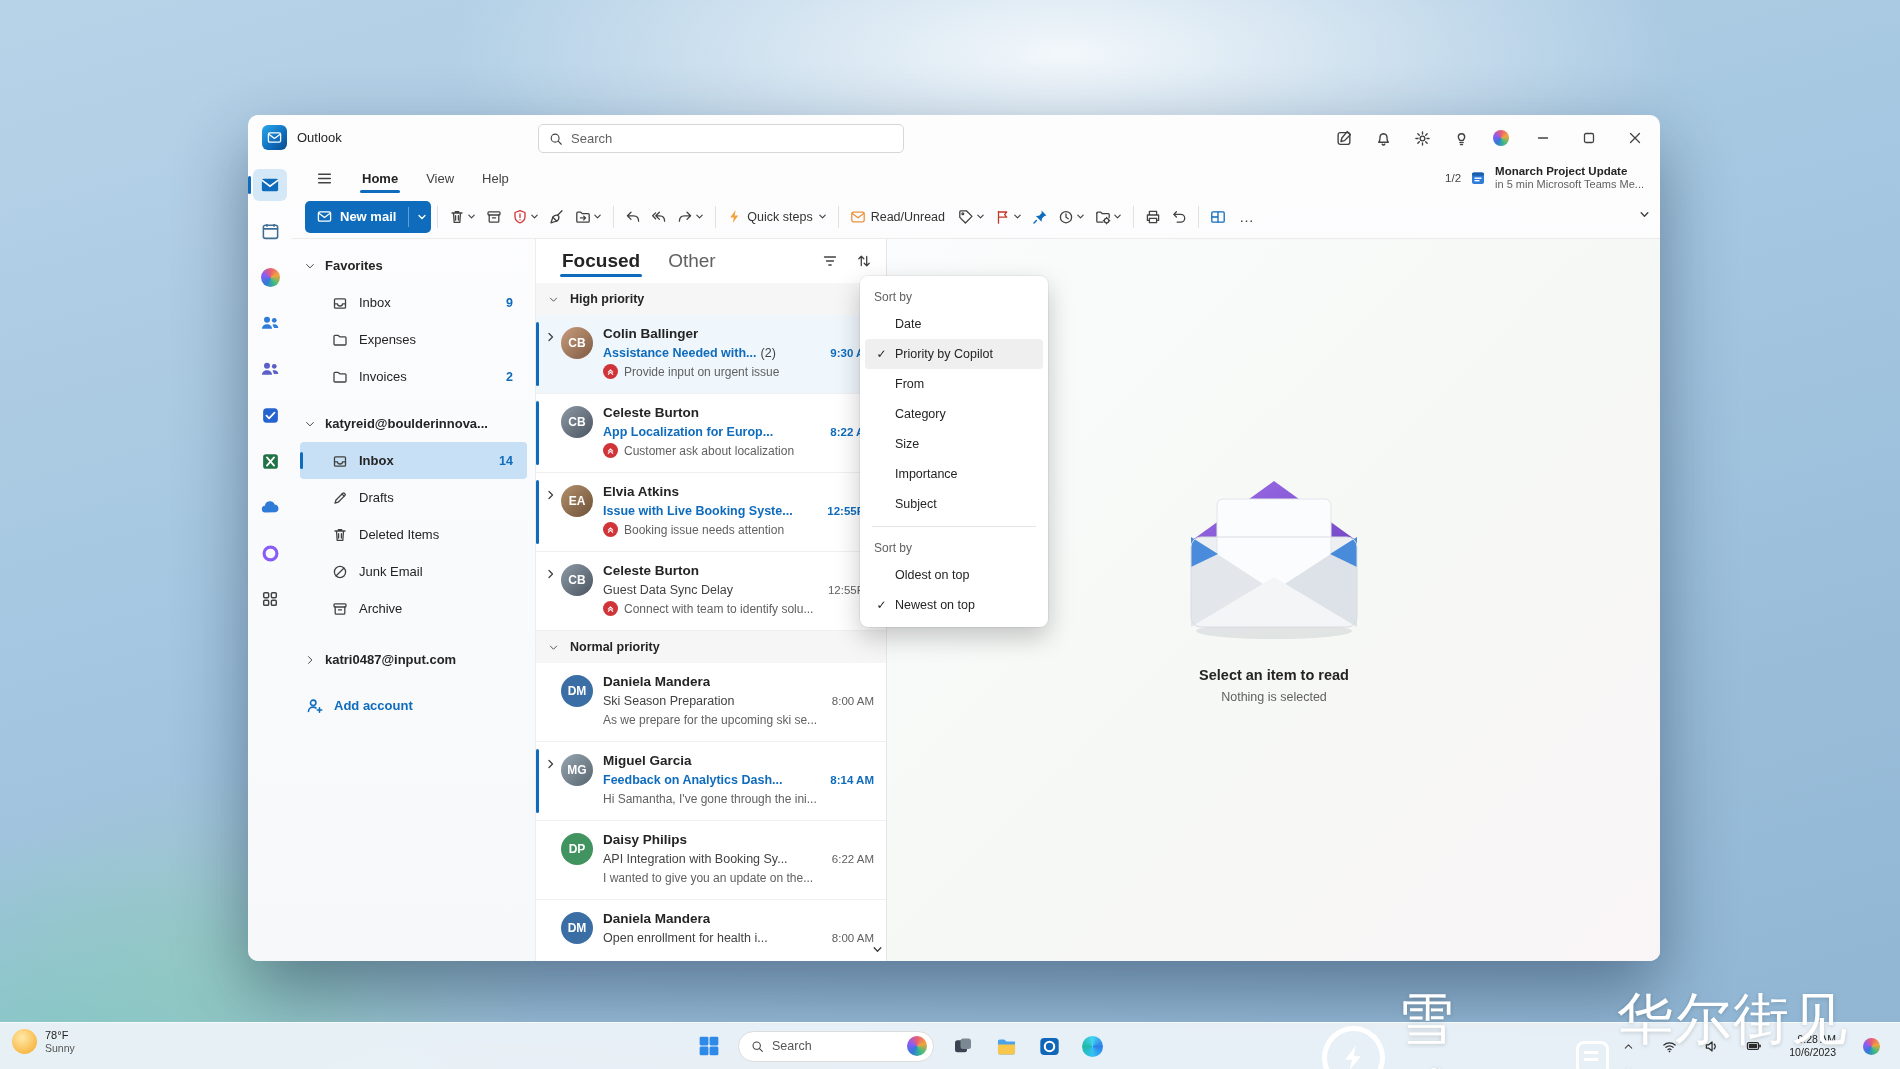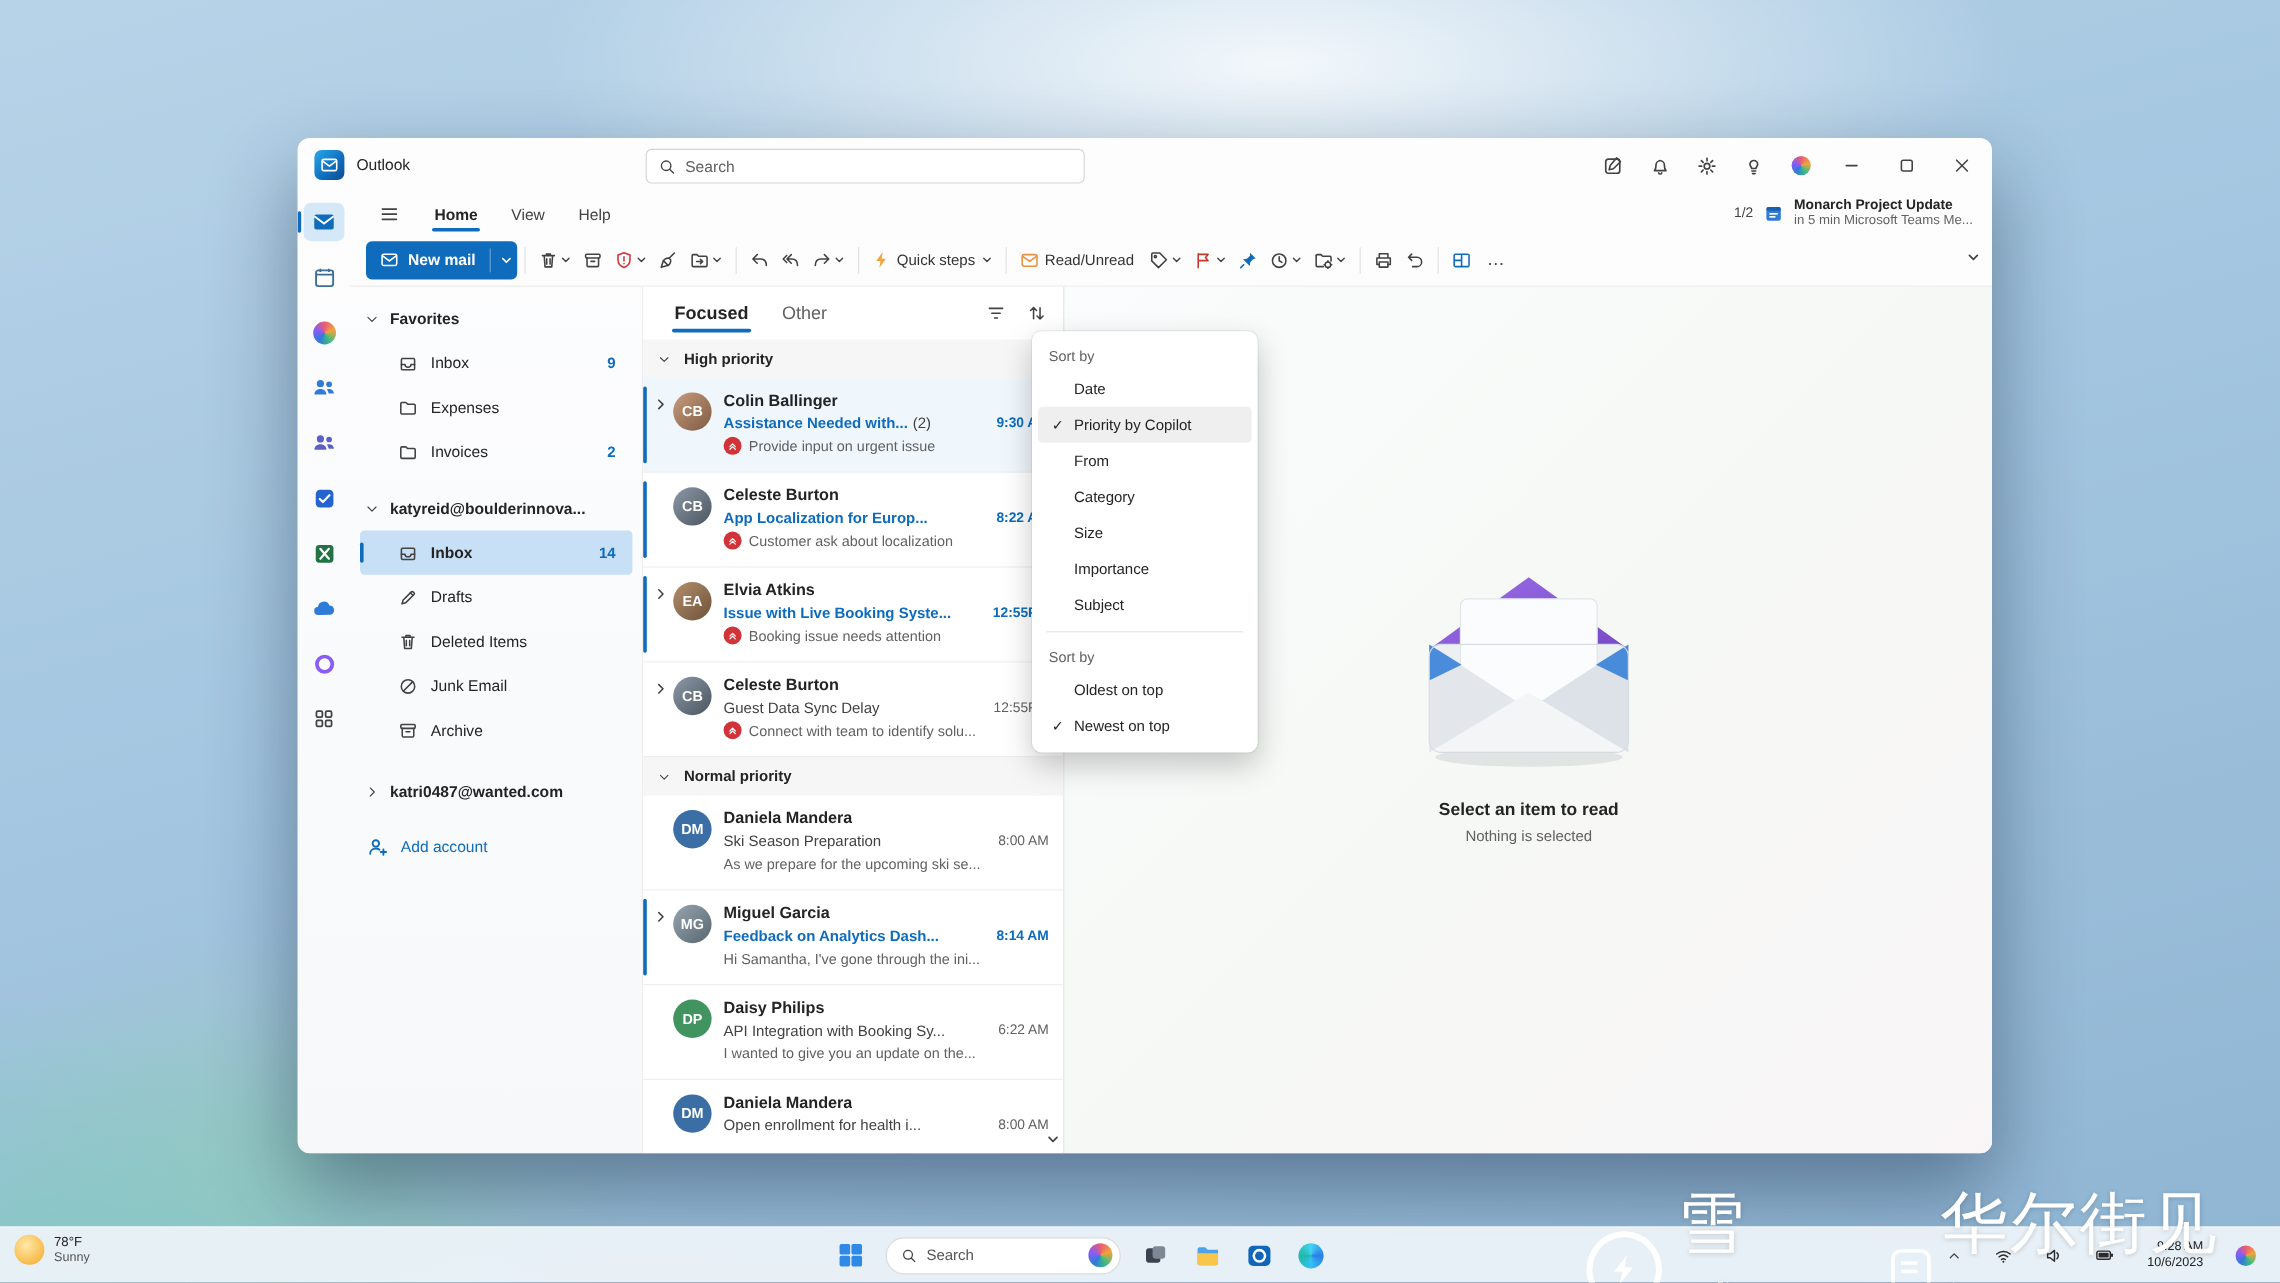--- a/index.html
+++ b/index.html
@@ -59,27 +59,27 @@
   .rslot.sel::before{content:"";position:absolute;left:-5px;top:7px;height:18px;width:3px;border-radius:2px;background:#0f6cbd}
 
   
   .folders{position:absolute;left:44px;top:124px;width:243px;bottom:0;font-size:13px;color:#242424;padding-top:8px;box-sizing:border-box}
   .f-head{display:flex;align-items:center;gap:9px;height:37px;padding-left:12px;font-weight:700;cursor:pointer}
   .f-item{display:flex;align-items:center;height:37px;padding:0 14px 0 32px;gap:11px;border-radius:4px;margin:0 8px;position:relative;cursor:pointer}
   .f-item.sel{background:#c7e0f5}
   .f-item.sel::before{content:"";position:absolute;left:0;top:10px;bottom:10px;width:3px;border-radius:2px;background:#0f6cbd}
   .f-item.sel .f-lbl{font-weight:700}
   .f-count{margin-left:auto;color:#0f6cbd;font-size:12.5px;font-weight:600}
-  .addacct{display:flex;align-items:center;gap:10px;height:37px;padding-left:14px;color:#0f6cbd;font-weight:400;margin-top:9px;cursor:pointer}
+  .addacct{display:flex;align-items:center;gap:10px;height:37px;padding-left:14px;color:#0f6cbd;font-weight:700;margin-top:9px;cursor:pointer}
   .acct2{margin-top:14px}
 
   
   .mlist{position:absolute;left:287px;top:124px;width:352px;bottom:0;background:#fff;border-left:1px solid #ededed;border-right:1px solid #e5e5e5;box-sizing:border-box}
   .ml-tabs{display:flex;align-items:center;height:44px;padding:0 12px;position:relative}
-  .ml-tab{padding:0 14px;font-size:15px;color:#616161;height:100%;display:flex;align-items:center;position:relative;cursor:pointer}
+  .ml-tab{padding:0 14px;font-size:19px;color:#616161;height:100%;display:flex;align-items:center;position:relative;cursor:pointer}
   .ml-tab.active{color:#242424;font-weight:700}
   .ml-tab.active::after{content:"";position:absolute;left:12px;right:12px;bottom:6px;height:3px;border-radius:2px;background:#0f6cbd}
   .ml-actions{position:absolute;right:14px;top:0;height:44px;display:flex;align-items:center;gap:18px}
   .sec-head{height:32px;display:flex;align-items:center;gap:11px;padding:0 12px;background:#f6f6f6;font-weight:700;font-size:12.5px;color:#242424;cursor:pointer}
   .msg{position:relative;display:flex;padding:9px 12px 0 10px;height:79px;box-sizing:border-box;border-bottom:1px solid #f0f0f0;cursor:pointer}
   .msg.sel{background:#eff6fc}
   .msg.unread::before{content:"";position:absolute;left:0;top:7px;bottom:7px;width:3px;background:#0f6cbd;border-radius:2px}
   .mchev{width:15px;padding-top:8px}
   .avatar{width:32px;height:32px;border-radius:50%;color:#fff;font-size:12px;font-weight:700;display:flex;align-items:center;justify-content:center;flex:none;margin-top:3px}
   .mbody{flex:1;min-width:0;margin-left:10px}
@@ -523,21 +523,21 @@
             <rect x="2" y="2.8" width="12" height="3.2" rx="1"></rect>
             <path d="M3.2 6v6.2c0 .6.4 1 1 1h7.6c.6 0 1-.4 1-1V6M6.4 8.8h3.2"></path>
           </svg>
         <span class="f-lbl">Archive</span>
       </div>
 
       <div class="f-head acct2">
         <svg width="12" height="12" viewBox="0 0 16 16" class="ic-stroke">
             <path d="M6 3.5l4.5 4.5L6 12.5"></path>
           </svg>
-        <span style="font-weight:700">katri0487@wanted.com</span>
+        <span style="font-weight:700">katri0487@input.com</span>
       </div>
 
       <div class="addacct">
         <svg width="18" height="18" viewBox="0 0 16 16" style="stroke:#0f6cbd;fill:none;stroke-width:1.4;stroke-linecap:round;stroke-linejoin:round">
             <circle cx="6.4" cy="5.2" r="2.4"></circle>
             <path d="M2.2 12.8c0-2.3 1.9-3.8 4.2-3.8 1 0 1.9.3 2.6.8"></path>
             <path d="M12 9.6v4M10 11.6h4"></path>
           </svg>
         <span>Add account</span>
       </div>

